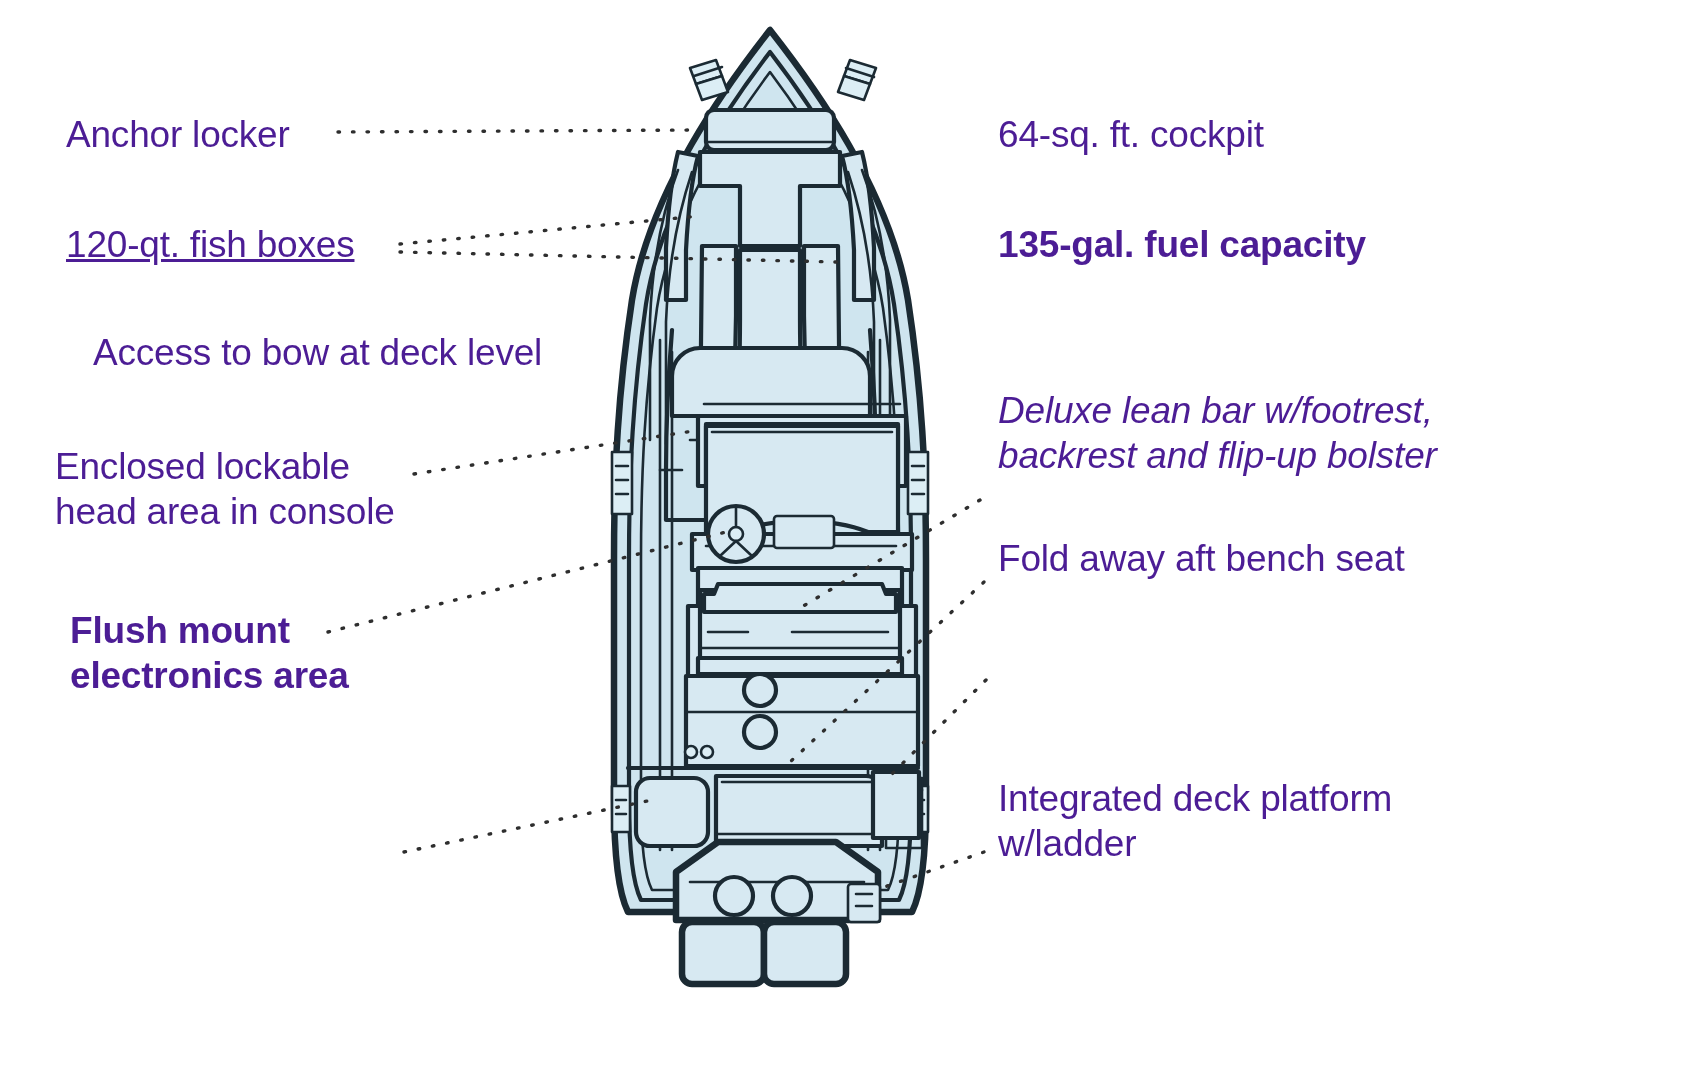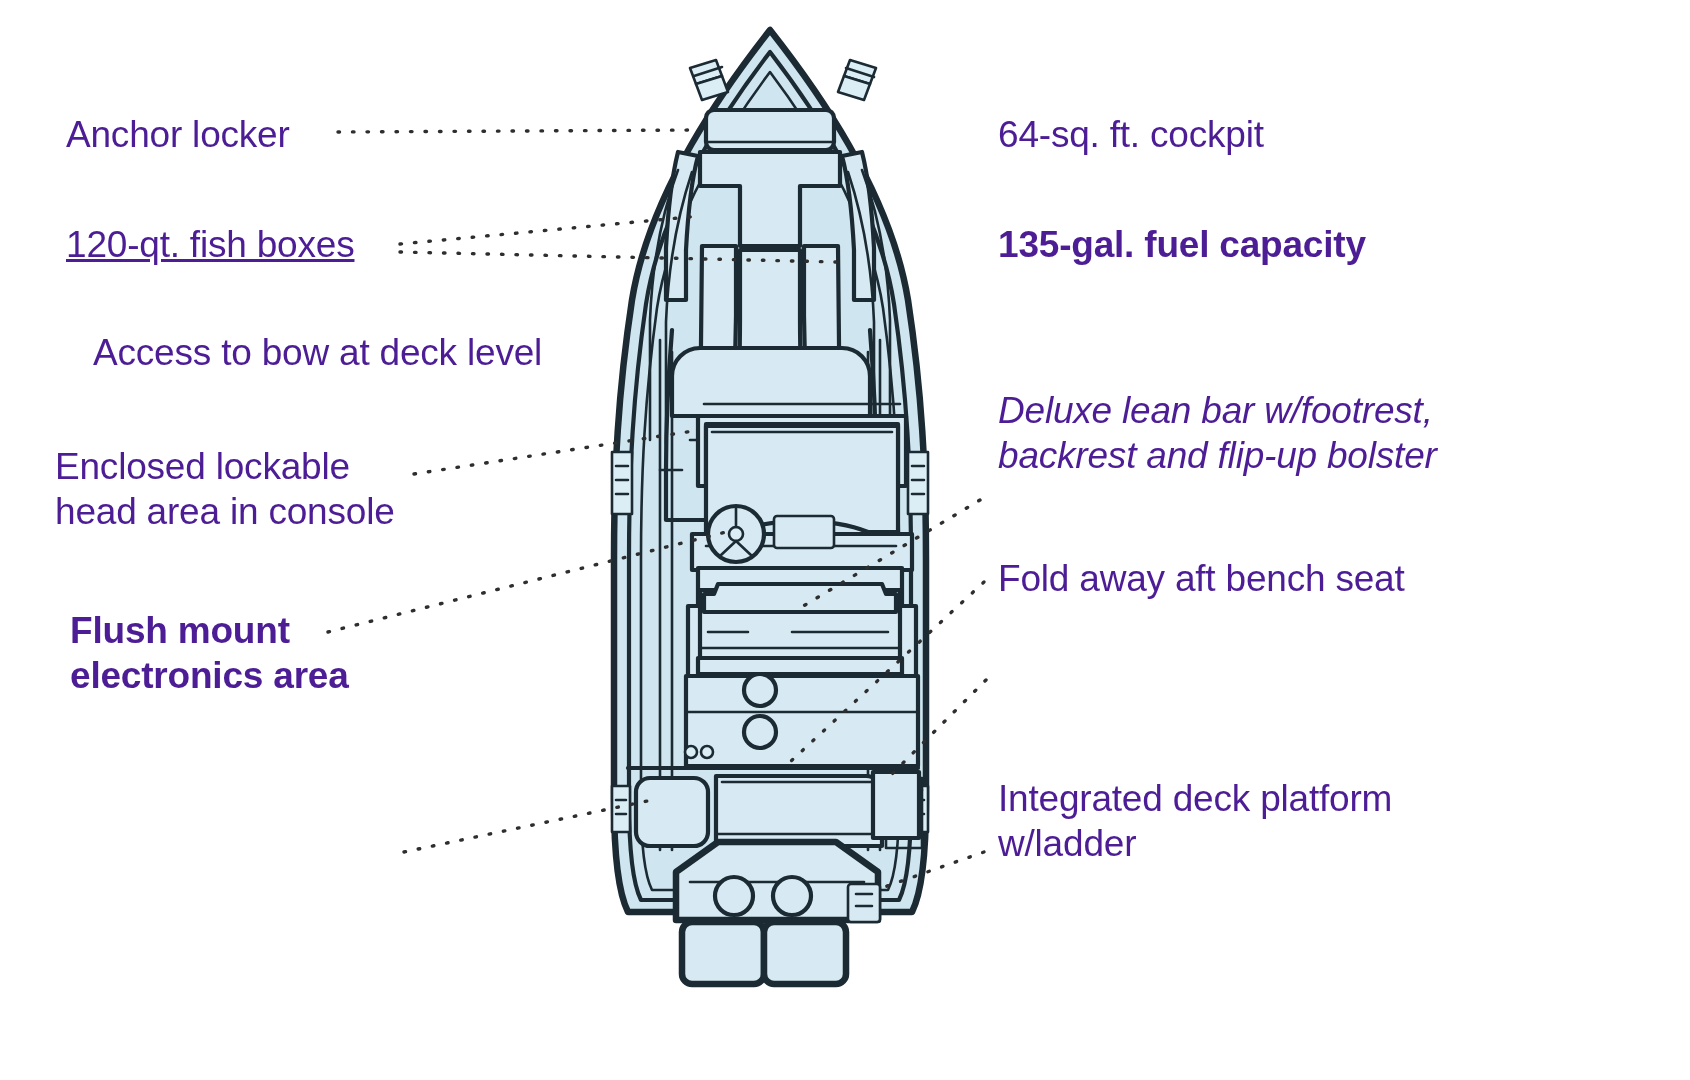--- a/index.html
+++ b/index.html
@@ -284,19 +284,19 @@
 electronics area</div>
 
 
   <div class="callout right" style="left:998px; top:112px;">64-sq. ft. cockpit</div>
 
   <div class="callout right" style="left:998px; top:222px;font-weight:bold;">135-gal. fuel capacity</div>
 
   <div class="callout right" style="left:998px; top:388px;font-style:italic;">Deluxe lean bar w/footrest,
 backrest and flip-up bolster</div>
 
-  <div class="callout right" style="left:998px; top:556px;">Fold away aft bench seat</div>
+  <div class="callout right" style="left:998px; top:536px;">Fold away aft bench seat</div>
 
 
   <div class="callout right" style="left:998px; top:776px;">Integrated deck platform
 w/ladder</div>
 
 </div>
 
 </body></html>

